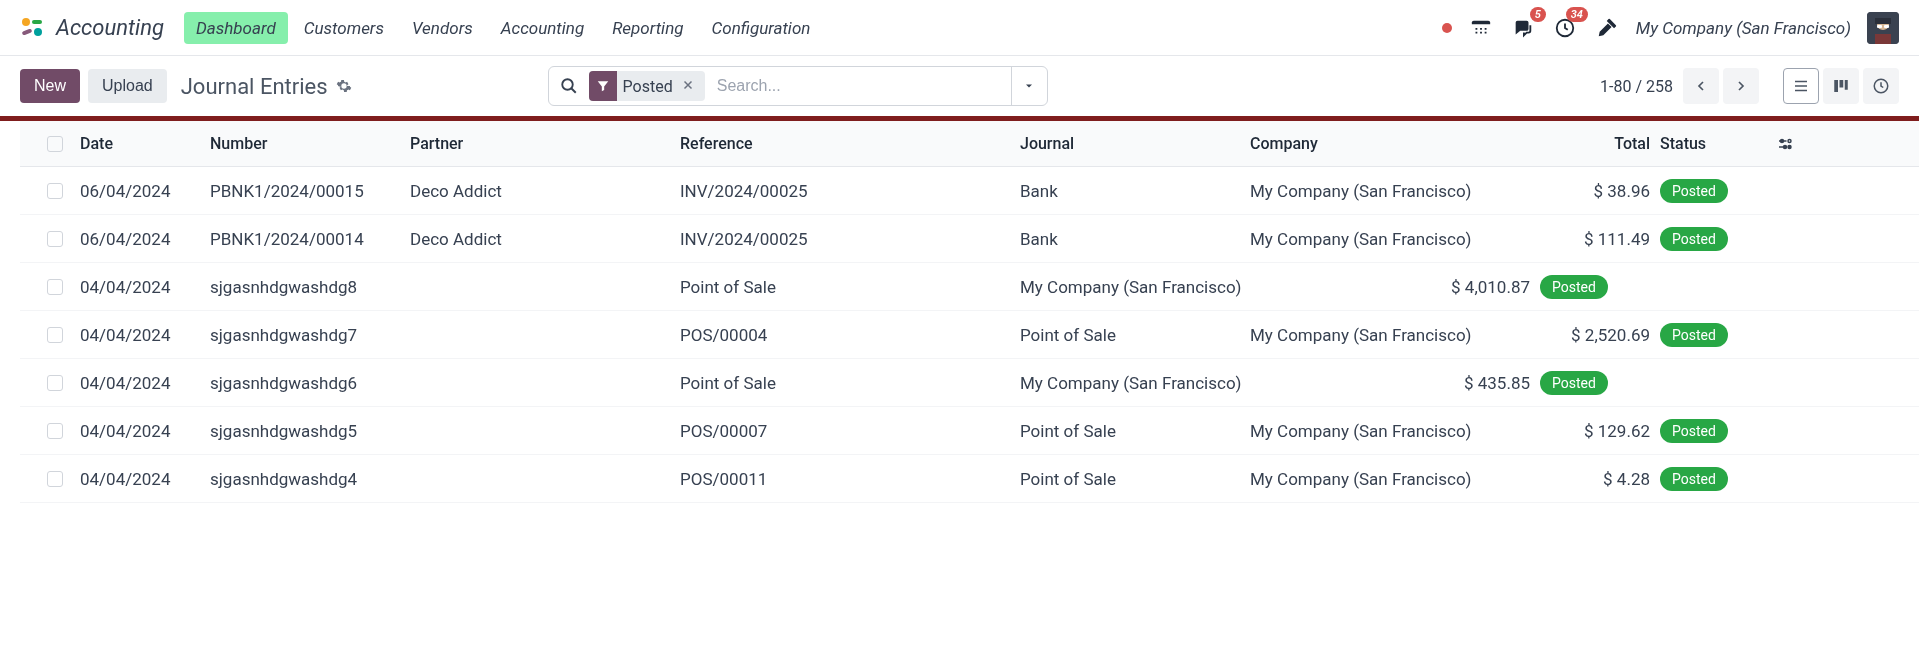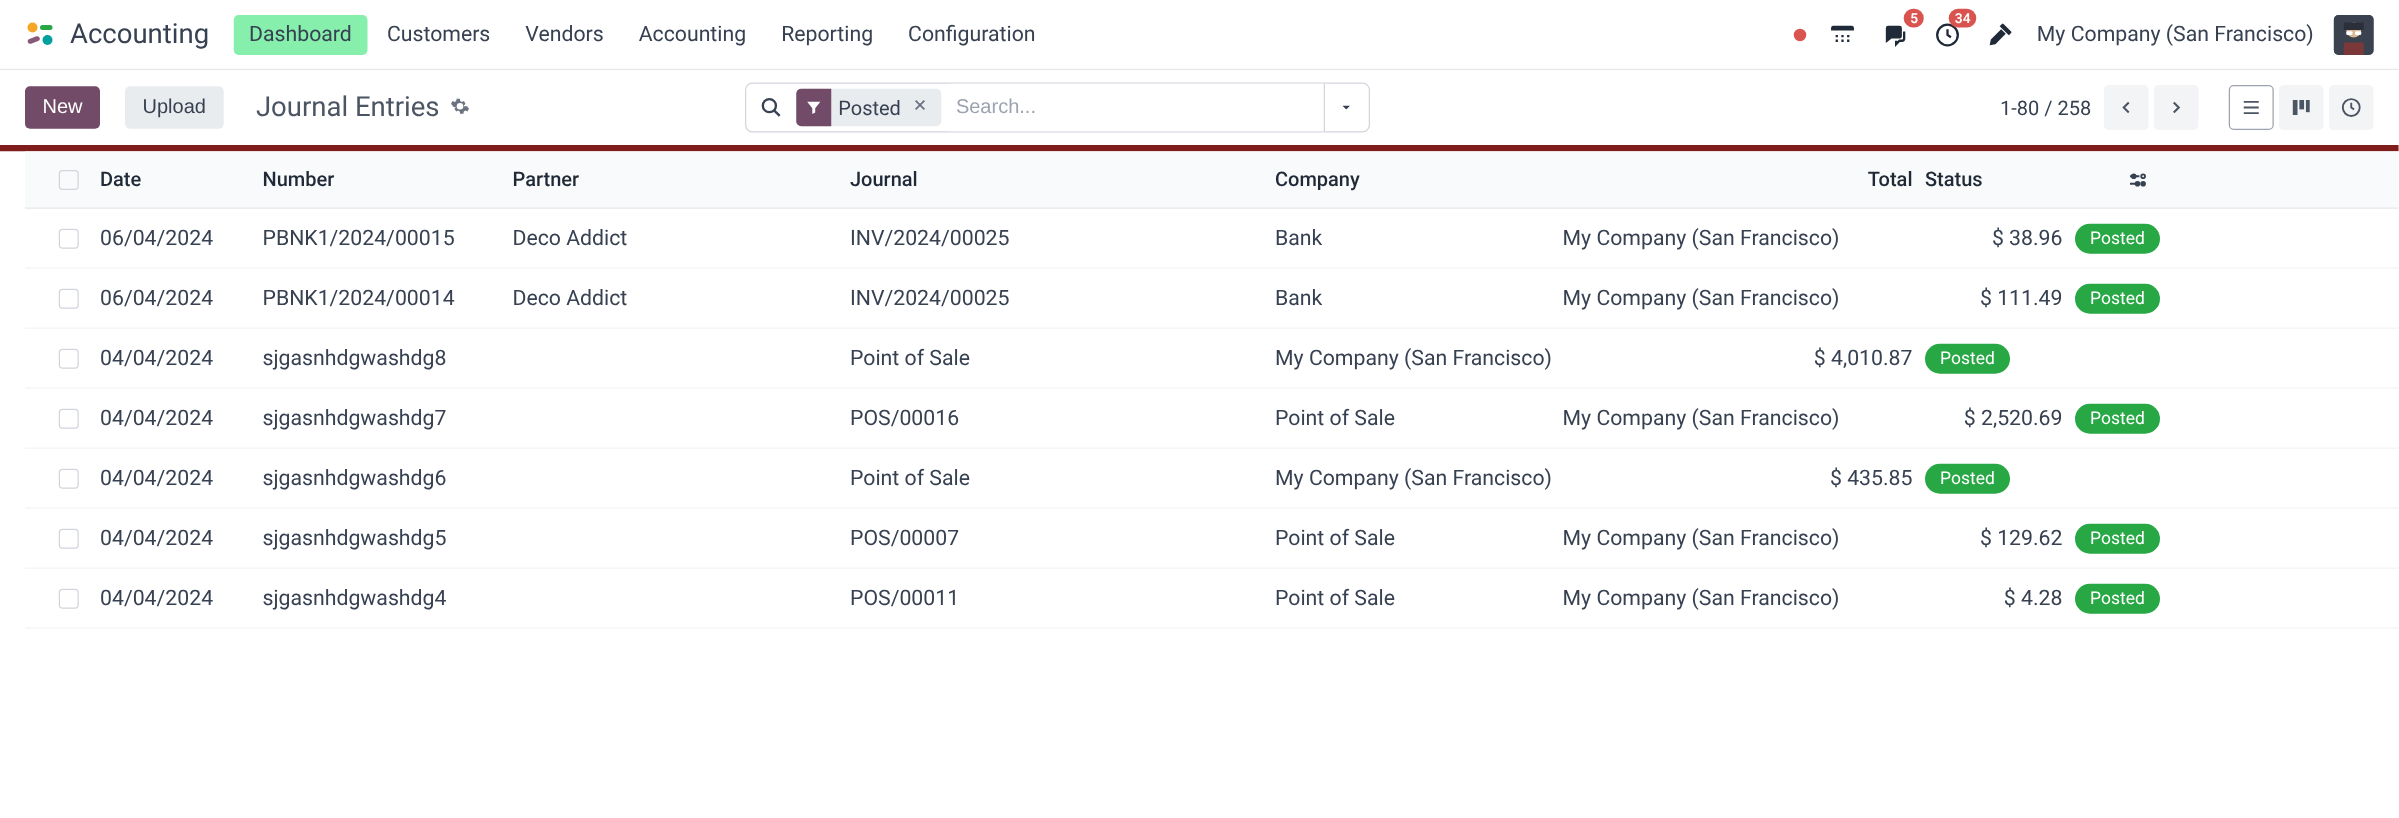--- a/index.html
+++ b/index.html
@@ -12,20 +12,21 @@
   height: 654px;
   overflow: hidden;
 }
 .topbar {
   display: flex;
   align-items: center;
   padding: 8px 20px;
   border-bottom: 1px solid #e5e7eb;
   gap: 8px;
   height: 56px;
+  font-style: italic;
 }
 .logo {
   width: 24px; height: 24px; margin-right: 4px;
   position: relative;
 }
 .logo svg { width: 24px; height: 24px; }
 .app-title {
   font-size: 22px;
   color: #374151;
   font-weight: 400;
@@ -80,21 +81,21 @@
   background: linear-gradient(135deg,#4b5563,#6b7280);
   display: flex; align-items: center; justify-content: center;
   overflow: hidden;
 }
 .avatar svg { width: 100%; height: 100%; }
 
 .controlbar {
   display: flex;
   align-items: center;
   padding: 10px 20px 10px 20px;
-  gap: 20px;
+  gap: 8px;
   height: 60px;
 }
 .btn {
   padding: 8px 14px;
   border-radius: 4px;
   font-size: 16px;
   cursor: pointer;
   border: none;
 }
 .btn-primary { background: #714b67; color: #fff; }
@@ -388,20 +389,21 @@
 </div>
 
 <div class="table-wrap">
   <div class="table-header">
     <div class="cell-check">
         <input type="checkbox" style="">
       </div>
     <div>Date</div>
     <div>Number</div>
     <div>Partner</div>
+    <div>Reference</div>
     <div>Journal</div>
     <div>Company</div>
     <div class="th-total">Total</div>
     <div>Status</div>
     <div class="col-settings">
       <svg width="18" height="18" viewBox="0 0 24 24" fill="none" stroke="currentColor" stroke-width="2">
           <path d="M4 8h10M4 16h10"></path>
           <circle cx="18" cy="8" r="2"></circle>
           <circle cx="18" cy="16" r="2" fill="currentColor"></circle>
           <circle cx="8" cy="8" r="2" fill="currentColor"></circle>
@@ -457,21 +459,21 @@
         </div>
     <div></div>
   </div>
       <div class="table-row">
     <div class="cell-check">
           <input type="checkbox" style="">
         </div>
     <div>04/04/2024</div>
     <div>sjgasnhdgwashdg7</div>
     <div></div>
-    <div>POS/00016</div>
+    <div>POS/00004</div>
     <div>Point of Sale</div>
     <div>My Company (San Francisco)</div>
     <div class="cell-total">$ 2,520.69</div>
     <div class="col-status">
           <span class="status-badge">Posted</span>
         </div>
     <div></div>
   </div>
       <div class="table-row">
     <div class="cell-check">

